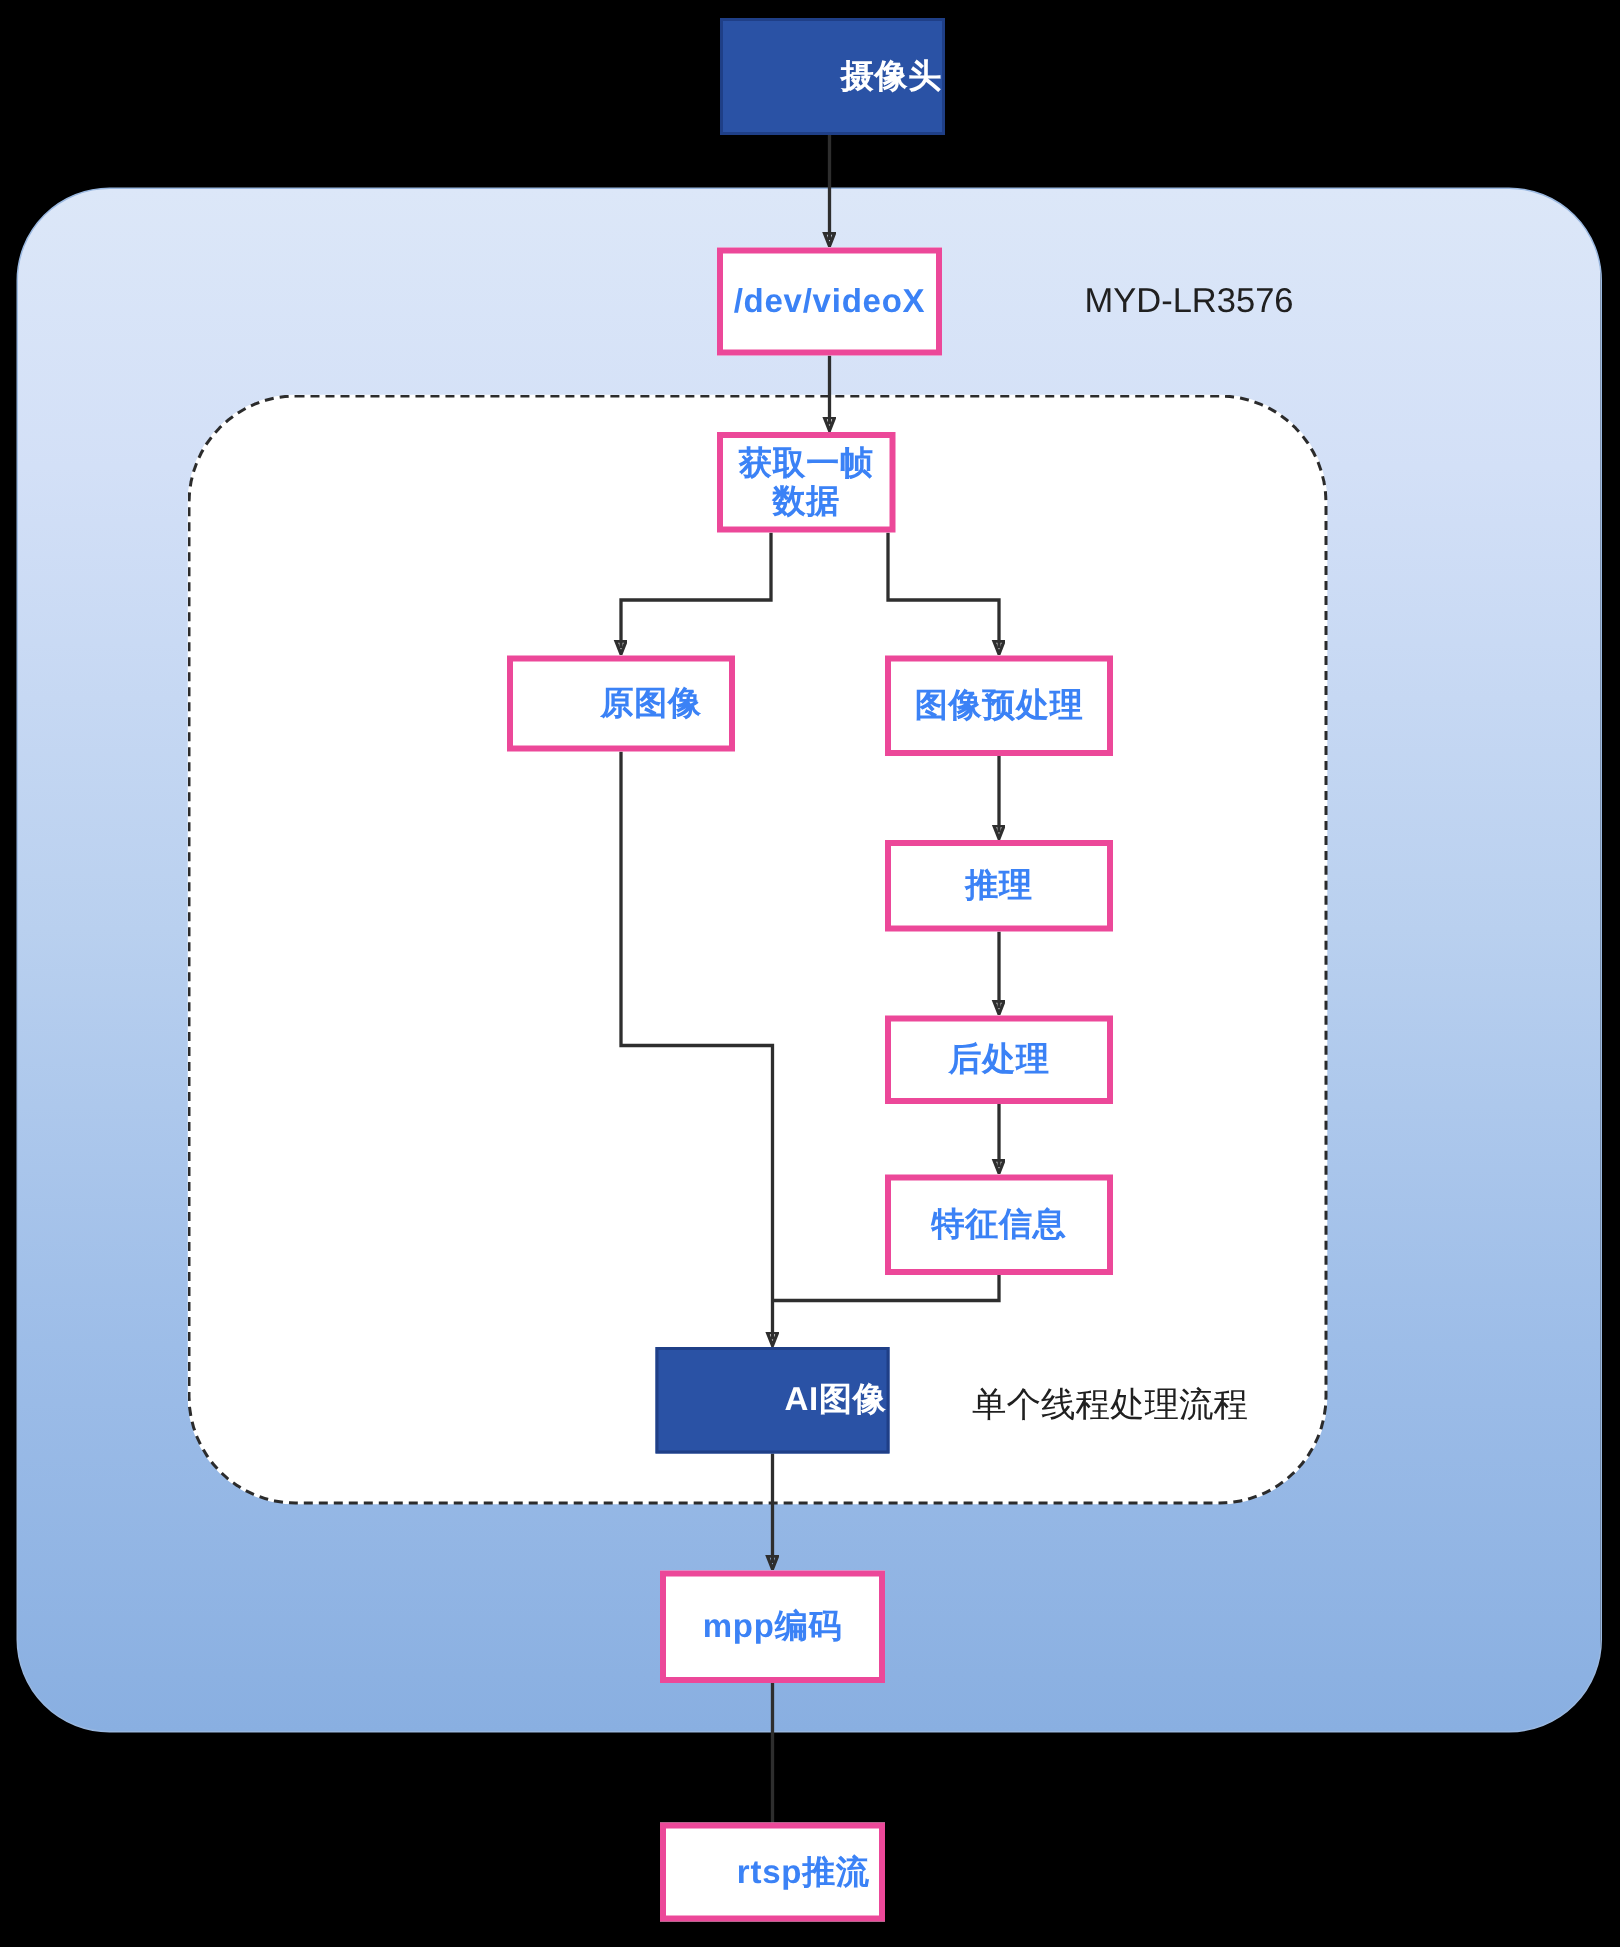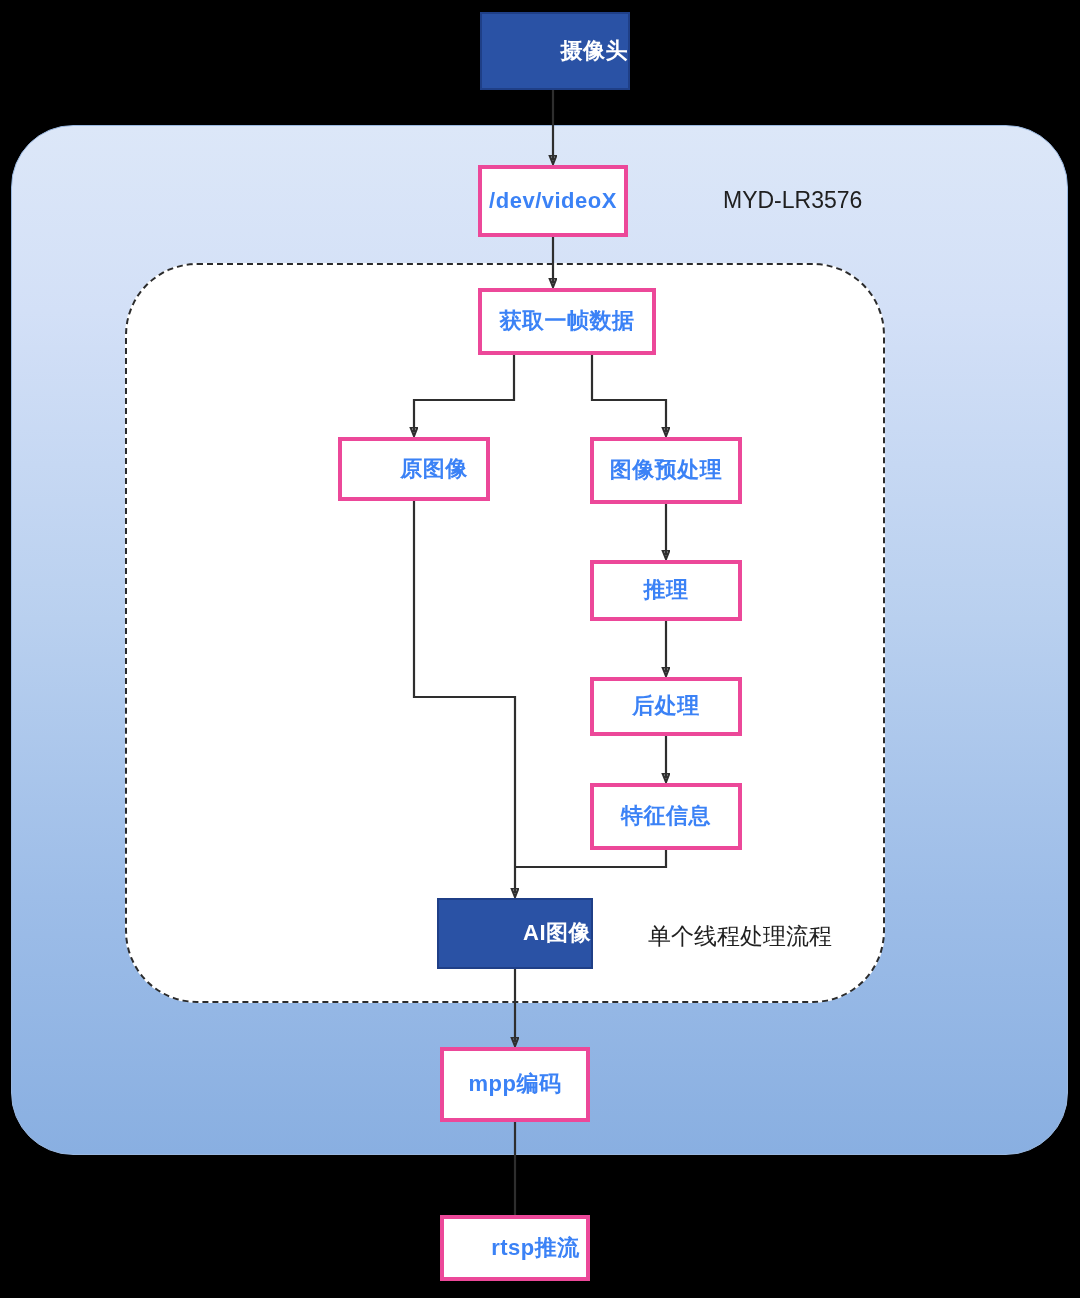--- a/index.html
+++ b/index.html
@@ -131,21 +131,21 @@
   </svg>
 
   <div class="node accent" style="left:480px; top:12px; width:150px; height:78px;">
     <span>摄像头</span>
   </div>
 
   <div class="node" style="left:478px; top:165px; width:150px; height:72px;">
     <span>/dev/videoX</span>
   </div>
 
-  <div class="node" style="left:478px; top:288px; width:178px; height:67px;">
+  <div class="node" style="left:478px; top:288px; width:119px; height:67px;">
     <span>获取一帧数据</span>
   </div>
 
   <div class="node" style="left:338px; top:437px; width:152px; height:64px;padding-left:40px;">
     <span>原图像</span>
   </div>
 
   <div class="node" style="left:590px; top:437px; width:152px; height:67px;">
     <span>图像预处理</span>
   </div>

